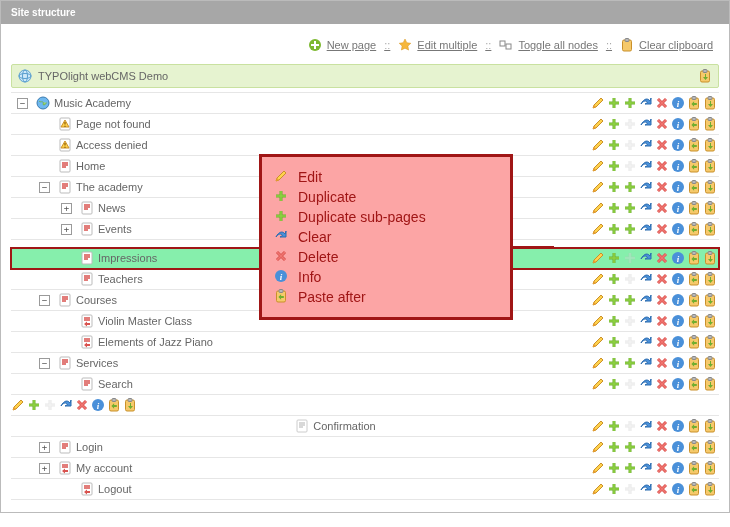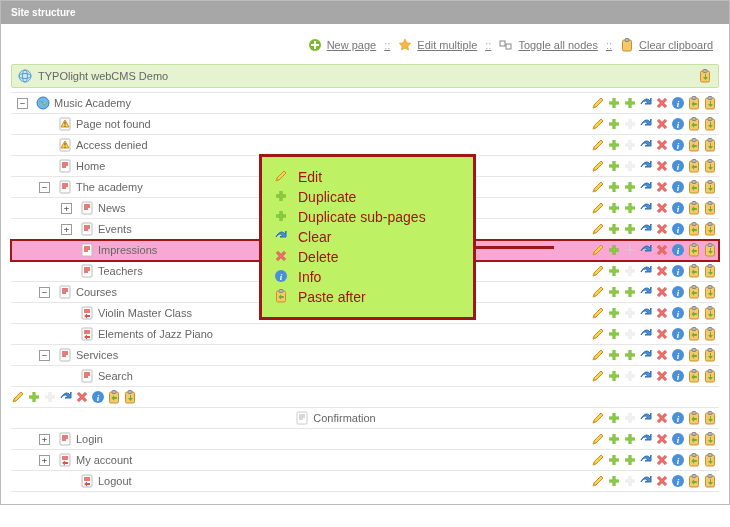--- a/index.html
+++ b/index.html
@@ -86,29 +86,30 @@
   .icon {
     display: inline-flex;
     align-items: center; justify-content: center;
     width: 14px; height: 14px;
   }
   .icon svg { width: 14px; height: 14px; display:block;}
   .disabled { opacity: 0.35; }
   .row.highlight {
     outline: 2px solid #a01616;
     outline-offset: -1px;
-    background: #f9a8d4;
+    background: #86efac;
+    margin-top: 8px;
   }
   .legend-box {
     position: absolute;
     left: 258px;
     top: 130px;
-    width: 217px;
+    width: 254px;
     border: 3px solid #a01616;
-    background: #bef264;
+    background: #fca5a5;
     padding: 10px 12px;
     z-index: 10;
   }
   .legend-item {
     display: flex;
     align-items: center;
     gap: 8px;
     padding: 2px 0;
     color: #a01616;
     font-size: 14px;

